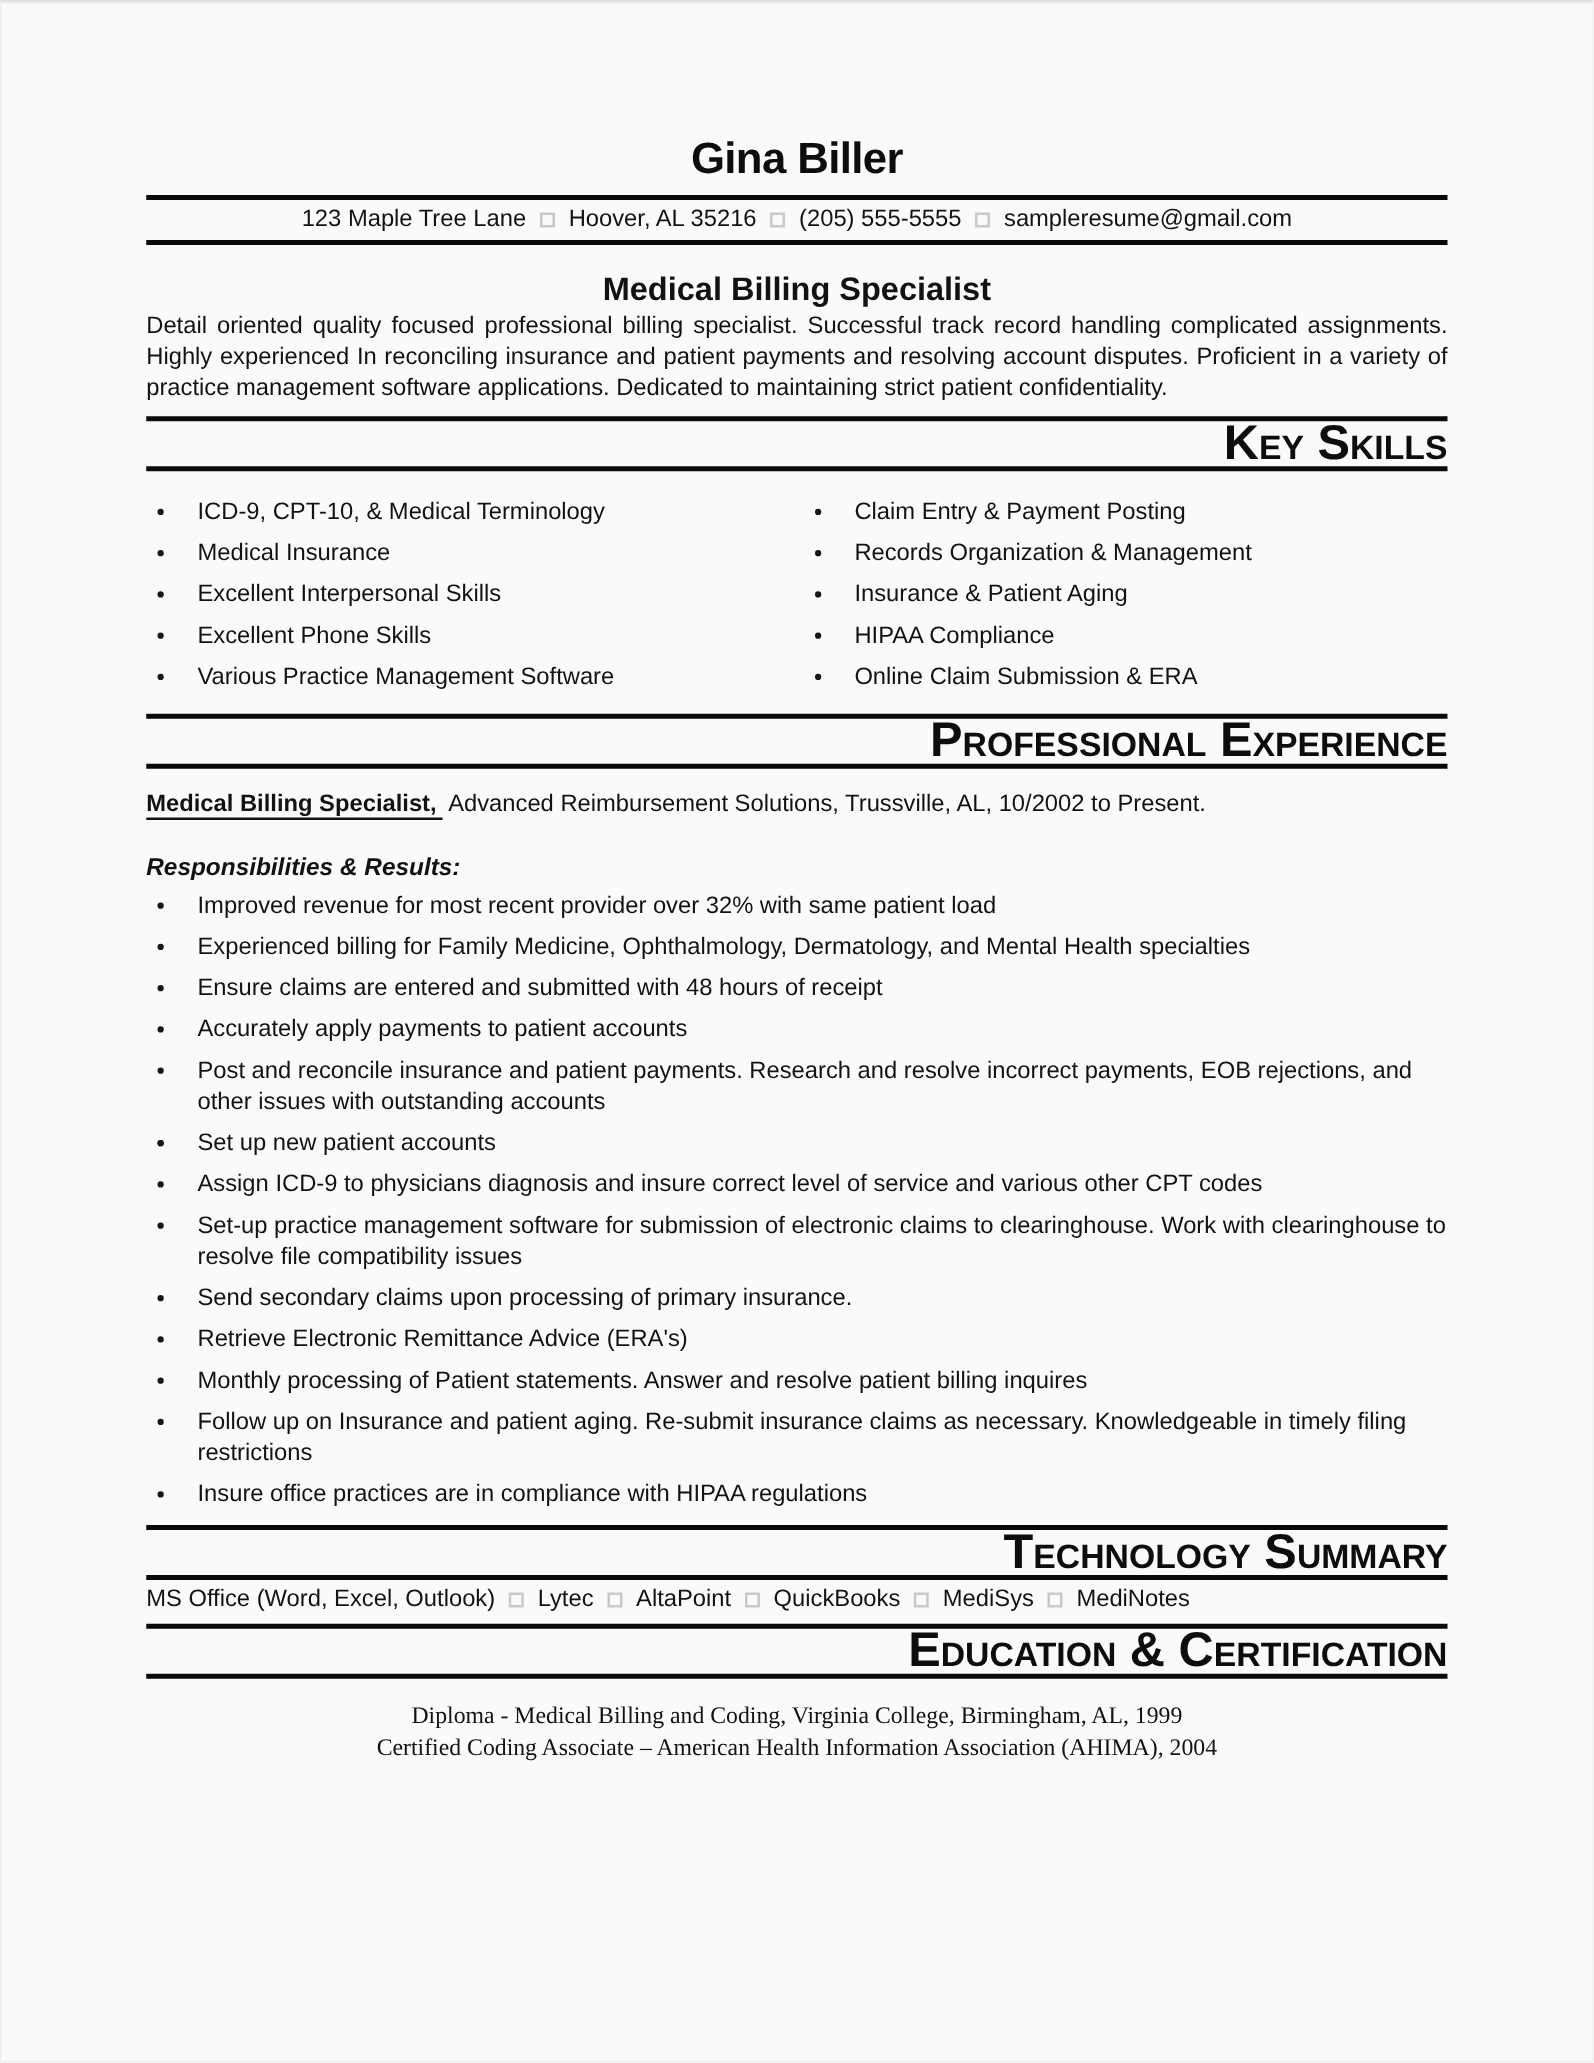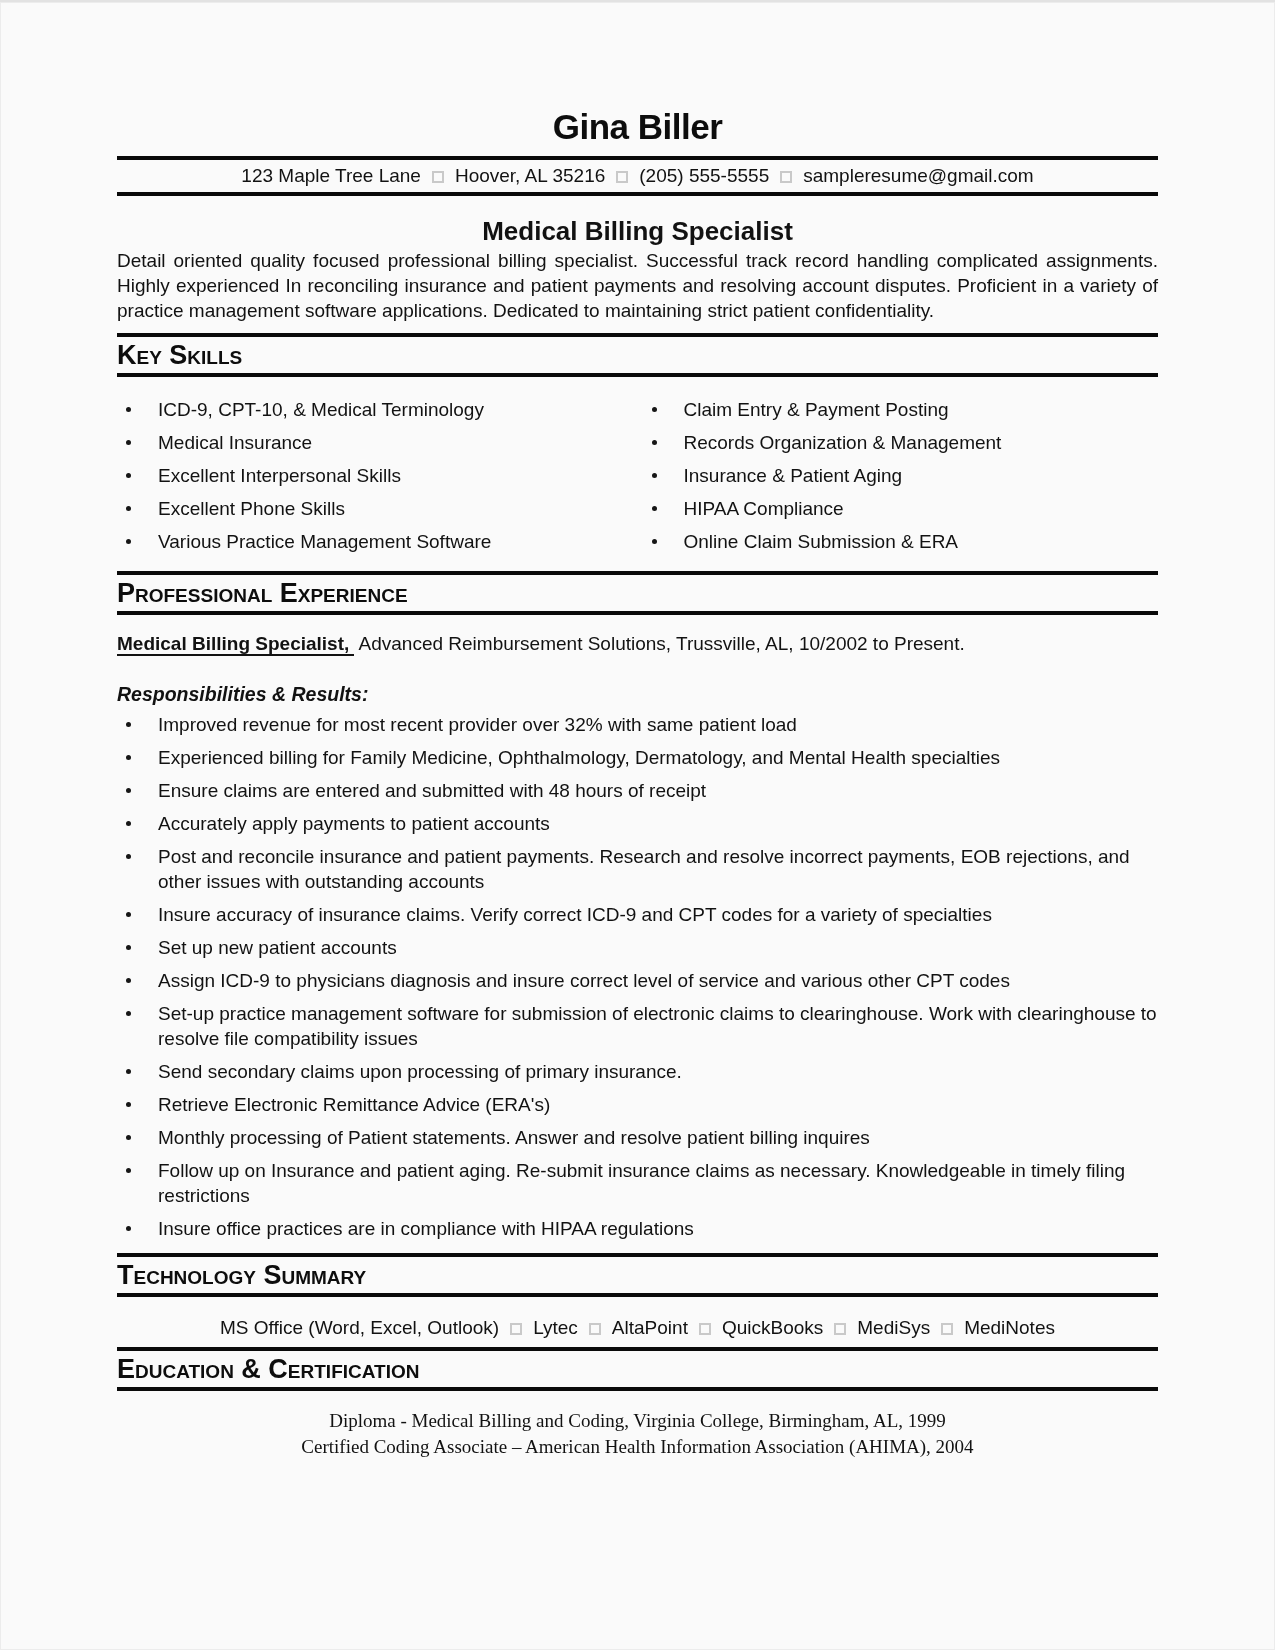--- a/index.html
+++ b/index.html
@@ -71,25 +71,25 @@
     text-align: justify;
   }
   
   .section-header { margin-top: 10px; }
   .section-header.skills  { margin-top: 10px; }
   .section-header.exper   { margin-top: 9px; }
   .section-header.tech    { margin-top: 12px; }
   .section-header.educ    { margin-top: 7px; }
   .section-header h2 {
     margin: 4px 0;
-    font-size: 27px;
+    font-size: 39px;
     line-height: 28px;
     font-weight: bold;
     font-variant: small-caps;
-    text-align: left;
+    text-align: right;
     letter-spacing: 0px;
     color: #0d0d0d;
   }
   
   ul.bullets {
     list-style: none;
     margin: 0;
     padding: 0;
   }
   ul.bullets li {
@@ -129,22 +129,22 @@
   }
   .resp-heading {
     margin: 26px 0 0 0;
     font-size: 19.5px;
     line-height: 25px;
     font-weight: bold;
     font-style: italic;
   }
   
   .tech-row {
-    margin-top: 18px;
-    text-align: center;
+    margin-top: 3px;
+    text-align: left;
     font-size: 19px;
     line-height: 25px;
     white-space: nowrap;
   }
   .edu-block {
     margin-top: 17px;
     text-align: center;
     font-size: 19px;
     line-height: 26px;
     font-family: Liberation Serif, serif;
@@ -192,21 +192,21 @@
       <div class="rule"></div>
     </div>
     <p class="job-line"><span class="job-title">Medical Billing Specialist,</span><span> Advanced Reimbursement Solutions, Trussville, AL, 10/2002 to Present.</span></p>
     <p class="resp-heading">Responsibilities &amp; Results:</p>
     <ul class="bullets exp-bullets">
       <li><span class="dot"></span><span>Improved revenue for most recent provider over 32% with same patient load</span></li>
       <li><span class="dot"></span><span>Experienced billing for Family Medicine, Ophthalmology, Dermatology, and Mental Health specialties</span></li>
       <li><span class="dot"></span><span>Ensure claims are entered and submitted with 48 hours of receipt</span></li>
       <li><span class="dot"></span><span>Accurately apply payments to patient accounts</span></li>
       <li><span class="dot"></span><span>Post and reconcile insurance and patient payments. Research and resolve incorrect payments, EOB rejections, and other issues with outstanding accounts</span></li>
-      <li><span class="dot"></span><span>Insure accuracy of insurance claims. Verify correct ICD-9 and CPT codes for a variety of specialties</span></li>
+      <li><span class="dot"></span></li>
       <li><span class="dot"></span><span>Set up new patient accounts</span></li>
       <li><span class="dot"></span><span>Assign ICD-9 to physicians diagnosis and insure correct level of service and various other CPT codes</span></li>
       <li><span class="dot"></span><span>Set-up practice management software for submission of electronic claims to clearinghouse. Work with clearinghouse to resolve file compatibility issues</span></li>
       <li><span class="dot"></span><span>Send secondary claims upon processing of primary insurance.</span></li>
       <li><span class="dot"></span><span>Retrieve Electronic Remittance Advice (ERA's)</span></li>
       <li><span class="dot"></span><span>Monthly processing of Patient statements. Answer and resolve patient billing inquires</span></li>
       <li><span class="dot"></span><span>Follow up on Insurance and patient aging. Re-submit insurance claims as necessary. Knowledgeable in timely filing restrictions</span></li>
       <li><span class="dot"></span><span>Insure office practices are in compliance with HIPAA regulations</span></li>
     </ul>
 

